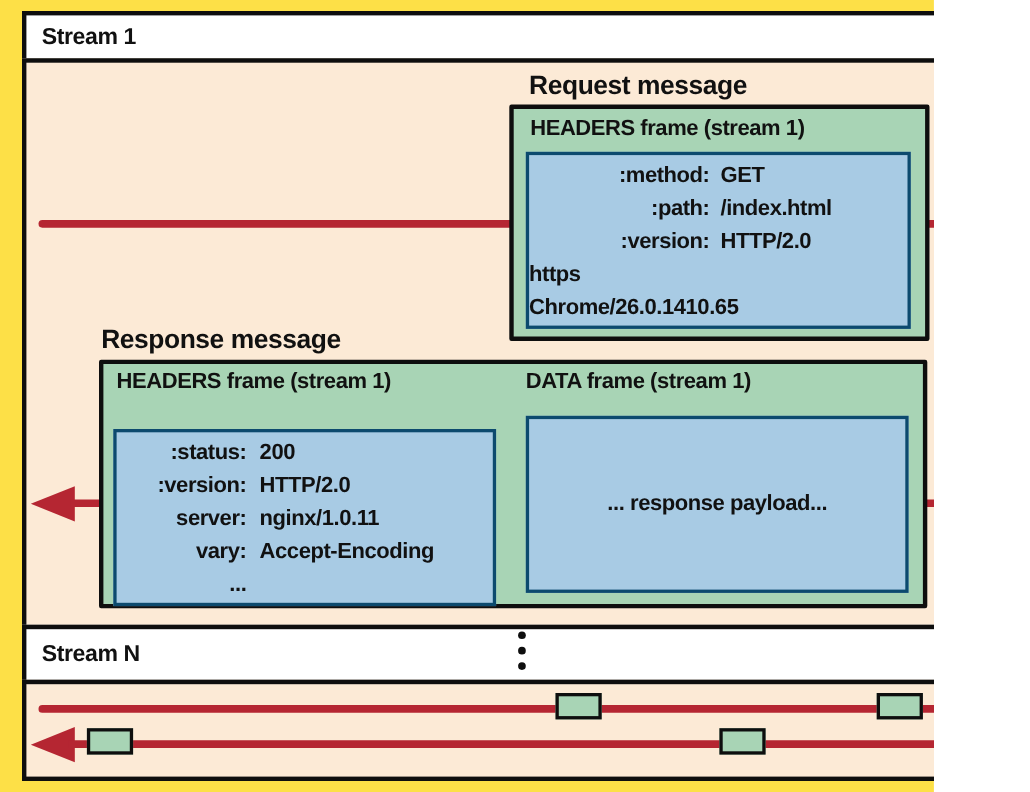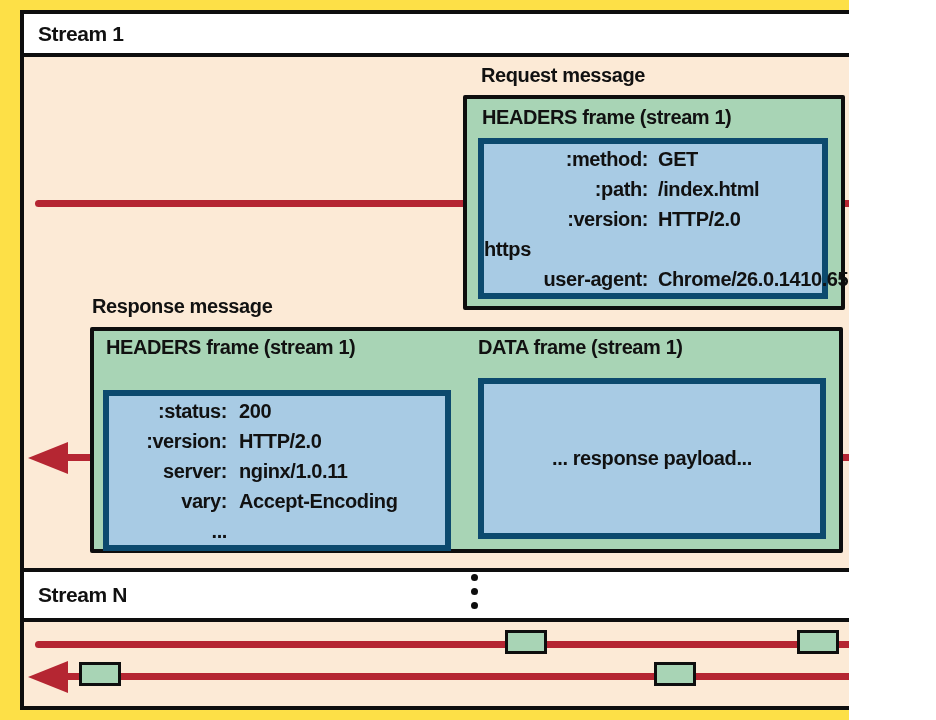--- a/index.html
+++ b/index.html
@@ -39,32 +39,32 @@
     border-left:40px solid #b52632;
   }
   .head-left{
     width:0;height:0;
     border-top:16px solid transparent;
     border-bottom:16px solid transparent;
     border-right:40px solid #b52632;
   }
 
   
-  .msg-label{font-size:20px;}
+  .msg-label{font-size:24px;}
 
   
   .green-box{
     background:#a8d4b5;
     border:4px solid #0e0e0e;
     border-radius:2px;
   }
   .frame-title{font-size:20px;white-space:nowrap;}
   .blue-box{
     background:#a8cbe4;
-    border:6px solid #0c4a6e;
+    border:3px solid #0c4a6e;
     display:flex;flex-direction:column;justify-content:center;
   }
   .hrow{
     display:grid;
     column-gap:10px;
     line-height:30px;
     font-size:20px;
   }
   .req-rows .hrow{grid-template-columns:164px auto;}
   .res-rows .hrow{grid-template-columns:118px auto;column-gap:12px;}
@@ -116,21 +116,20 @@
       <span class="hval">/index.html</span>
     </div>
     <div class="hrow">
       <span class="hkey">:version:</span>
       <span class="hval">HTTP/2.0</span>
     </div>
     <div class="hrow">
       <span class="hval">https</span>
     </div>
     <div class="hrow">
-      <span class="hkey">user-agent:</span>
       <span class="hval">Chrome/26.0.1410.65</span>
     </div>
   </div>
 
   <div class="abs msg-label" style="left:92px;top:295px;">Response message</div>
 
   <div class="abs green-box" style="left:90px;top:327px;width:753px;height:226px;"></div>
 
   <div class="abs frame-title" style="left:106px;top:336px;">HEADERS frame (stream 1)</div>
   <div class="abs frame-title" style="left:478px;top:336px;">DATA frame (stream 1)</div>

